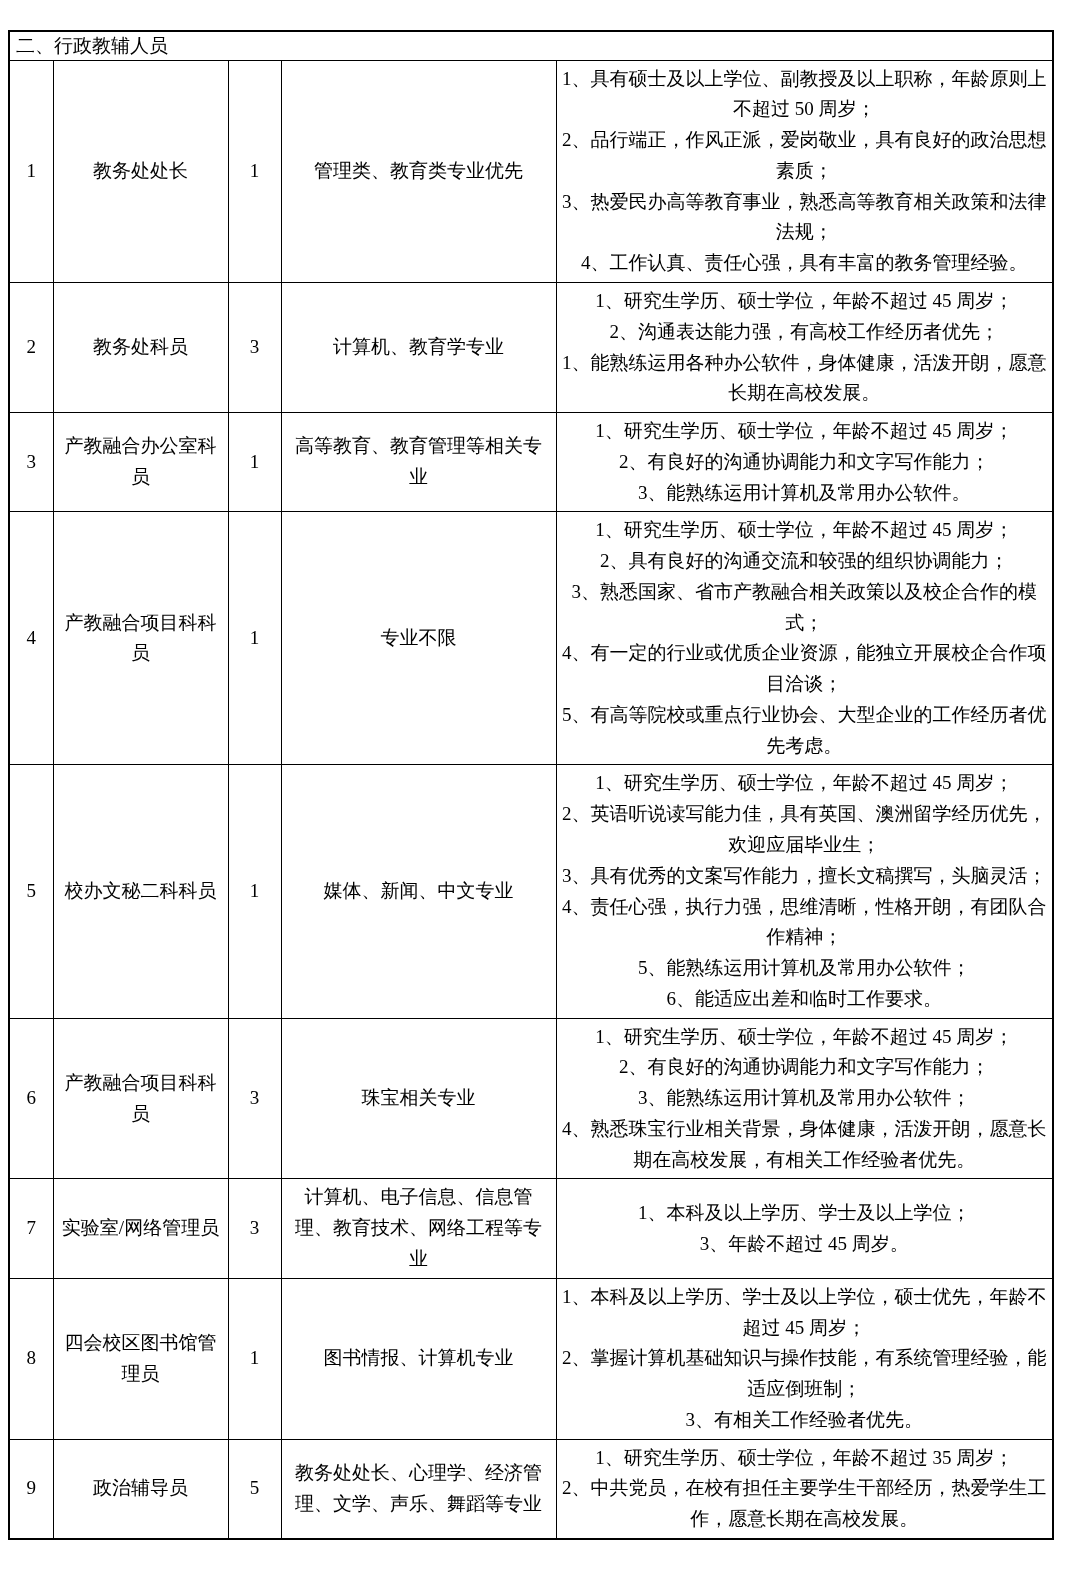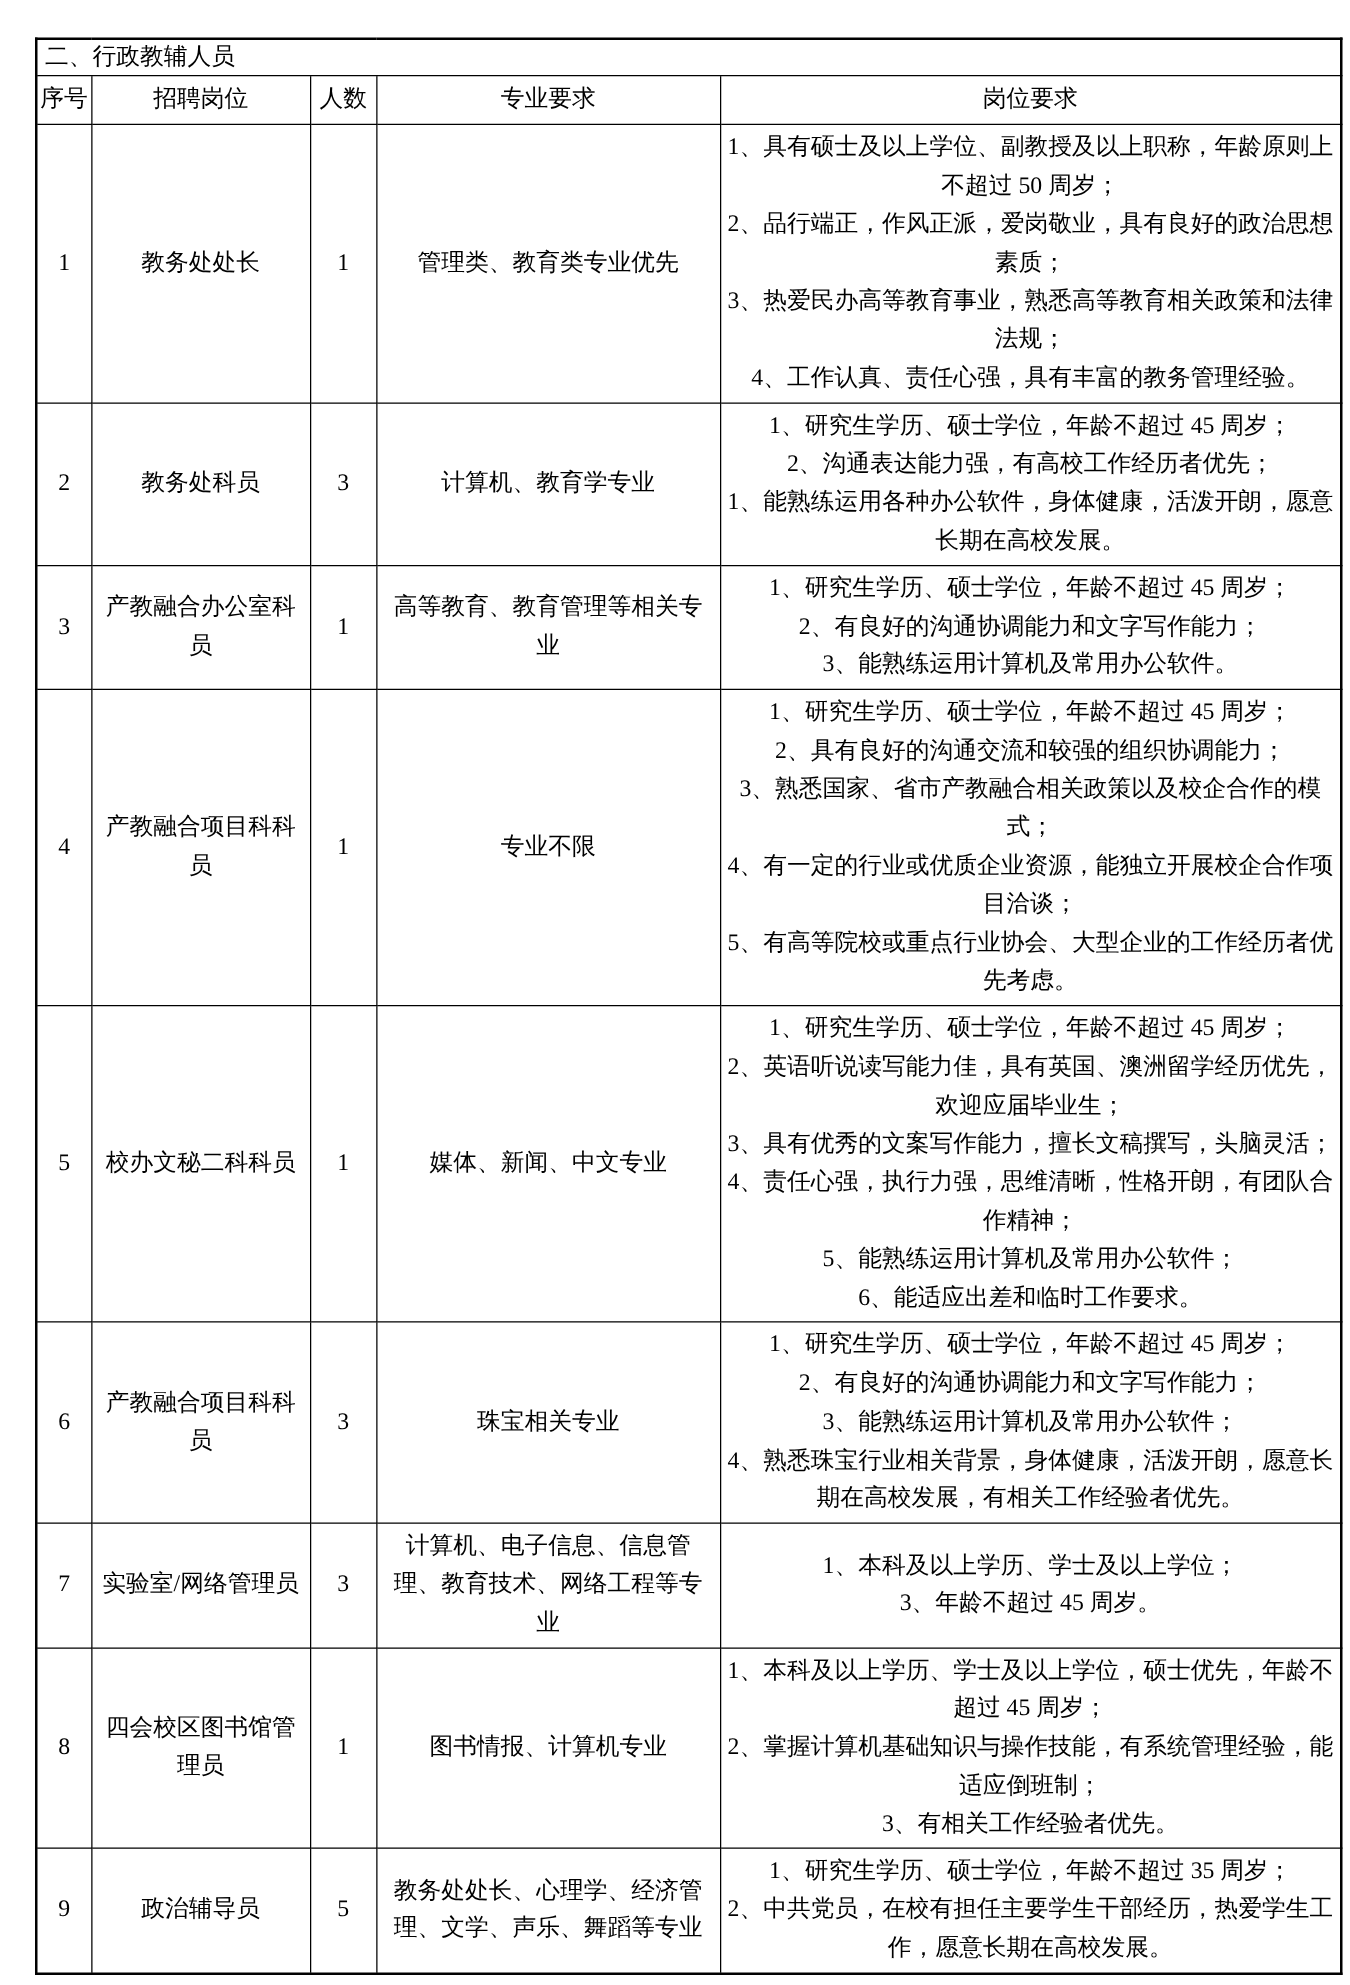--- a/index.html
+++ b/index.html
@@ -10,21 +10,21 @@
     color: #000000;
   }
   .page {
     width: 1080px;
     box-sizing: border-box;
   }
   table.job-table {
     border-collapse: collapse;
     table-layout: fixed;
     width: 1044px;
-    margin: 30px 18px 3px 28px;
+    margin: 30px 18px 3px 8px;
     border: 2px solid #000;
   }
   table.job-table td, table.job-table th {
     border: 1px solid #000;
     font-size: 19px;
     line-height: 1.62;
     padding: 3px 5px;
     box-sizing: border-box;
     vertical-align: middle;
     font-weight: normal;
@@ -55,27 +55,20 @@
     <colgroup>
       <col style="width:44px">
       <col style="width:175px">
       <col style="width:53px">
       <col style="width:275px">
       <col style="width:497px">
     </colgroup>
     <tbody>
       <tr>
         <td class="section-title-cell" colspan="5">二、行政教辅人员</td>
-      </tr>
-      <tr>
-        <th class="col-header">序号</th>
-        <th class="col-header">招聘岗位</th>
-        <th class="col-header">人数</th>
-        <th class="col-header">专业要求</th>
-        <th class="col-header">岗位要求</th>
       </tr>
 
     <tr>
           <td class="c-center">1</td>
           <td class="c-center">教务处处长</td>
           <td class="c-center">1</td>
           <td class="c-center">管理类、教育类专业优先</td>
           <td class="c-left">
             <div class="req-line">1、具有硕士及以上学位、副教授及以上职称，年龄原则上不超过 50 周岁；</div>
             <div class="req-line">2、品行端正，作风正派，爱岗敬业，具有良好的政治思想素质；</div>

